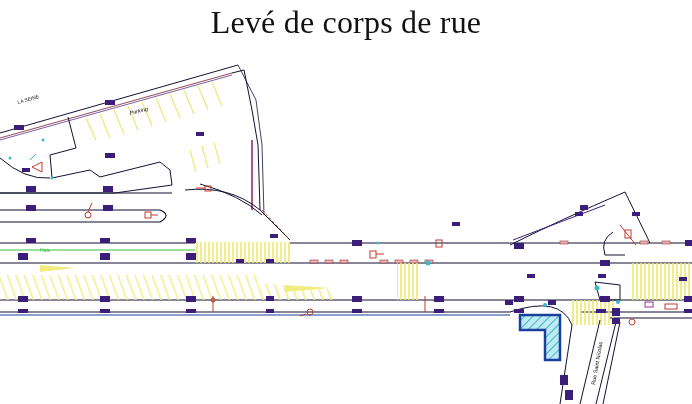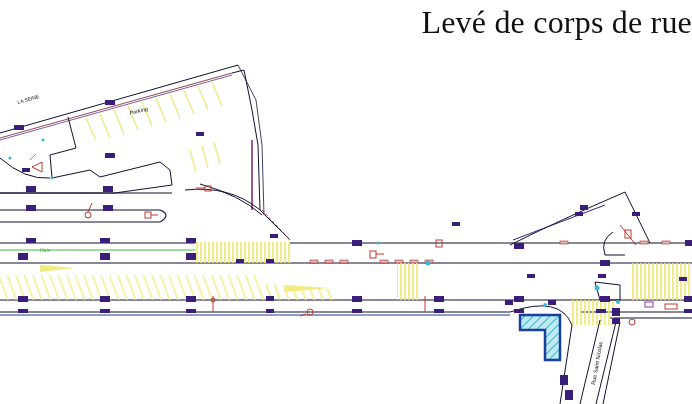--- a/index.html
+++ b/index.html
@@ -1,17 +1,17 @@
 <!DOCTYPE html>
 <html><head>
 <meta charset="utf-8">
 <style>
   html,body{margin:0;padding:0;background:#ffffff;}
   body{width:692px;height:404px;position:relative;overflow:hidden;font-family:"Liberation Serif",serif;}
-  .title{position:absolute;left:0;top:4px;width:692px;text-align:right;font-family:"Liberation Serif","DejaVu Serif",serif;font-size:32px;color:#111;letter-spacing:0.2px;}
+  .title{position:absolute;left:0;top:4px;width:692px;text-align:center;font-family:"Liberation Serif","DejaVu Serif",serif;font-size:32px;color:#111;letter-spacing:0.2px;}
   svg.plan{position:absolute;left:0;top:0;}
   .lbl{font-family:"Liberation Sans",sans-serif;}
 </style>
 </head>
 <body>
 
 <div class="title">Levé de corps de rue</div>
 
 <svg class="plan" width="692" height="404" viewBox="0 0 692 404" xmlns="http://www.w3.org/2000/svg">
   <defs>

